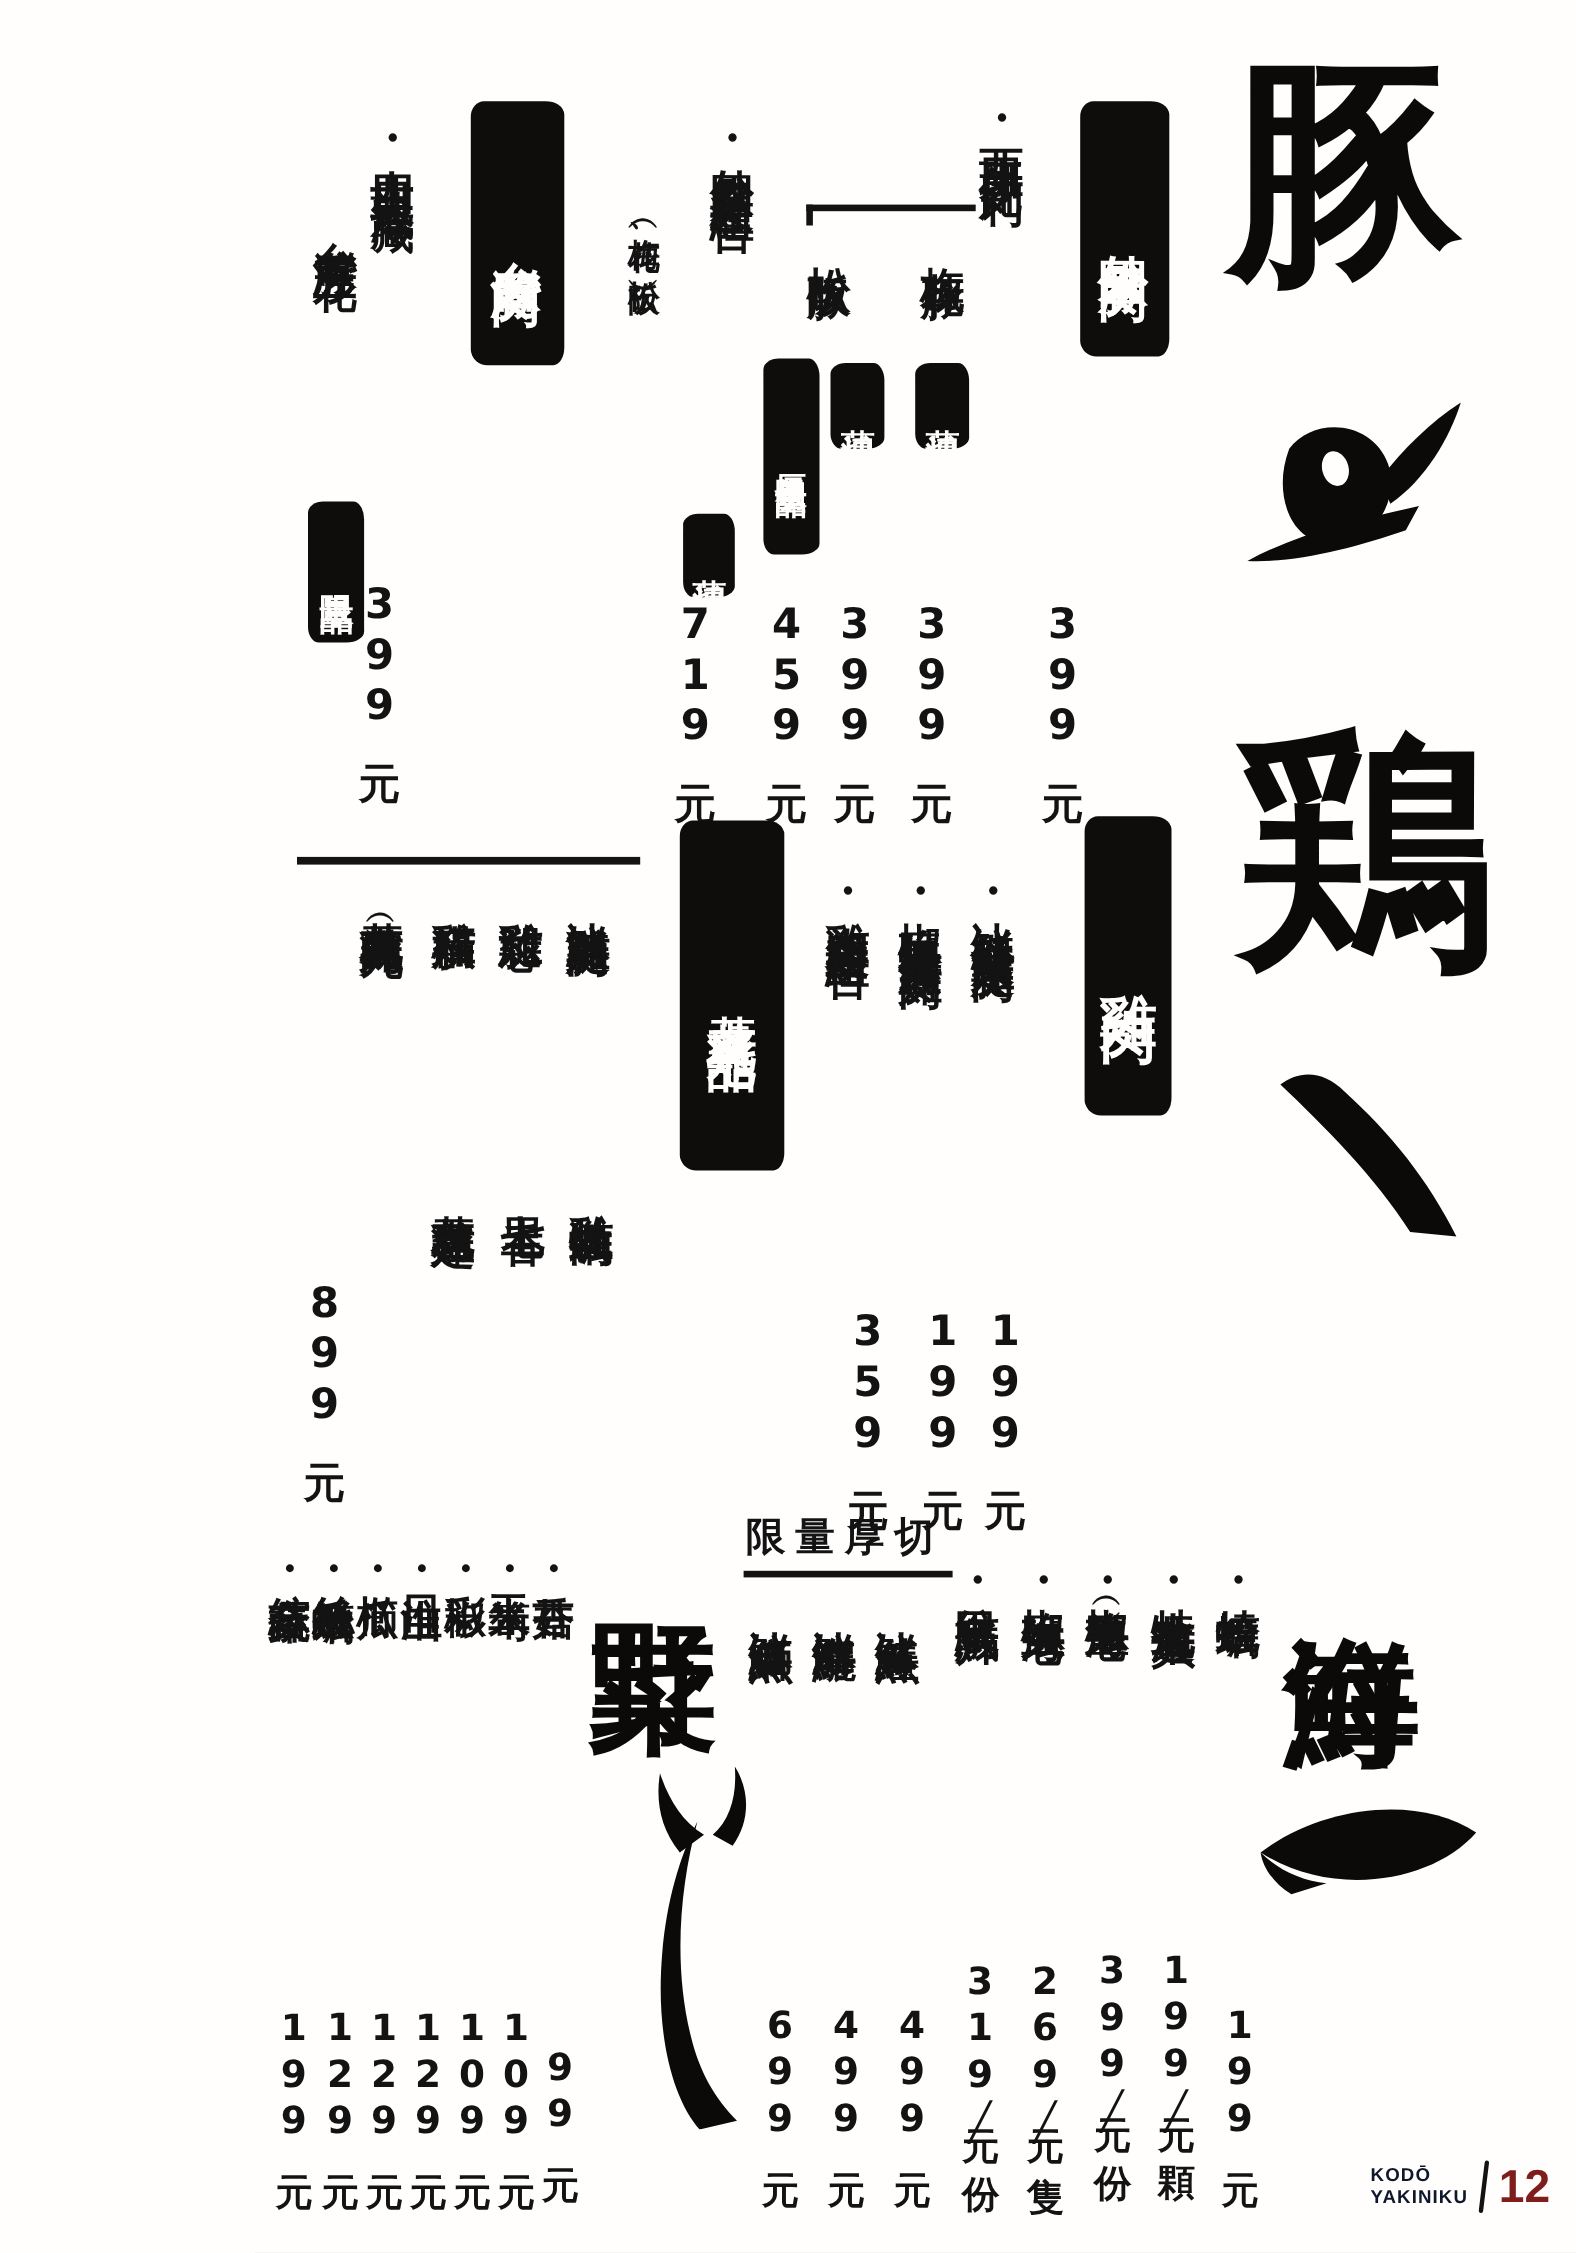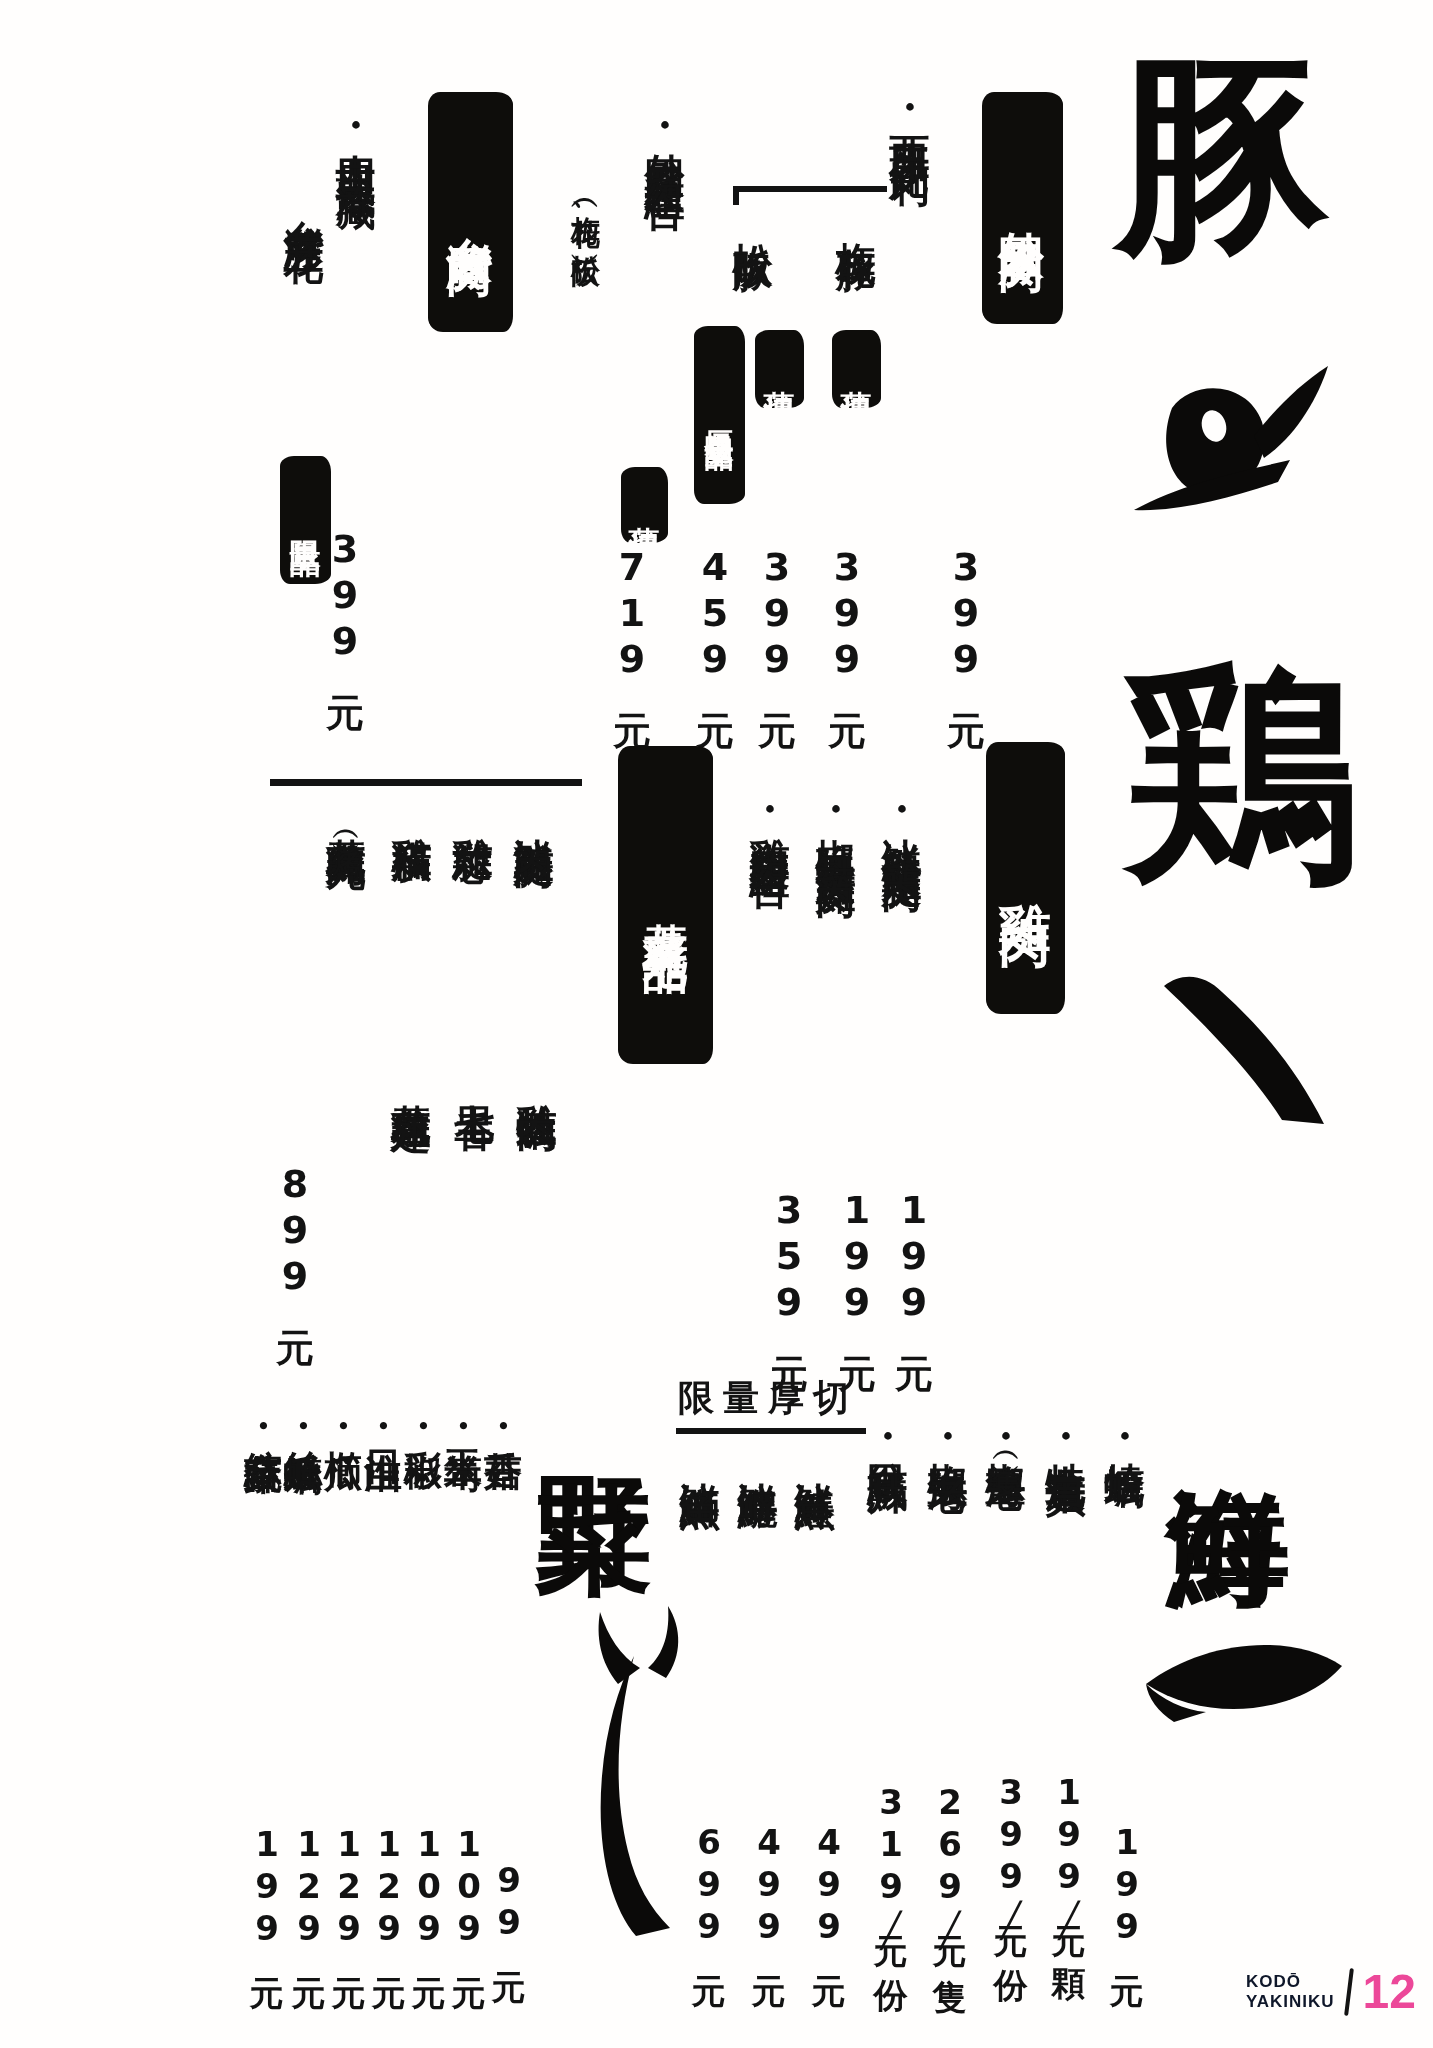--- a/index.html
+++ b/index.html
@@ -120,21 +120,21 @@
   .p-vp3{left:412px;top:1824px;}
   .p-vp4{left:372px;top:1824px;}
   .p-vp5{left:332px;top:1824px;}
   .p-vp6{left:292px;top:1824px;}
   .p-vp7{left:250px;top:1824px;}
   
   .footer{position:absolute;left:1246px;top:1964px;display:flex;align-items:center;gap:12px;}
   .brand{font-family:"Liberation Sans",sans-serif;font-weight:bold;font-size:17px;
          line-height:1.15;letter-spacing:1px;color:#0f172a;}
   .fbar{width:4px;height:48px;background:#131313;transform:rotate(7deg);border-radius:2px;}
-  .pageno{font-family:"Liberation Sans",sans-serif;font-weight:bold;font-size:48px;color:#ec4899;}
+  .pageno{font-family:"Liberation Sans",sans-serif;font-weight:bold;font-size:42px;color:#7f1d1d;}
 </style>
 </head>
 <body>
 
 <div class="page">
 
   <div class="cal p-calpork">豚</div>
   <svg class="brush p-pigbrush" width="210" height="165" viewBox="0 0 210 165">
     <path d="M46,52 C68,22 122,26 136,66 C146,98 126,136 86,138 C48,140 30,94 46,52 Z" fill="#0b0a09"></path>
     <ellipse cx="88" cy="70" rx="12" ry="16" fill="#fffefd" transform="rotate(-15 88 70)"></ellipse>

